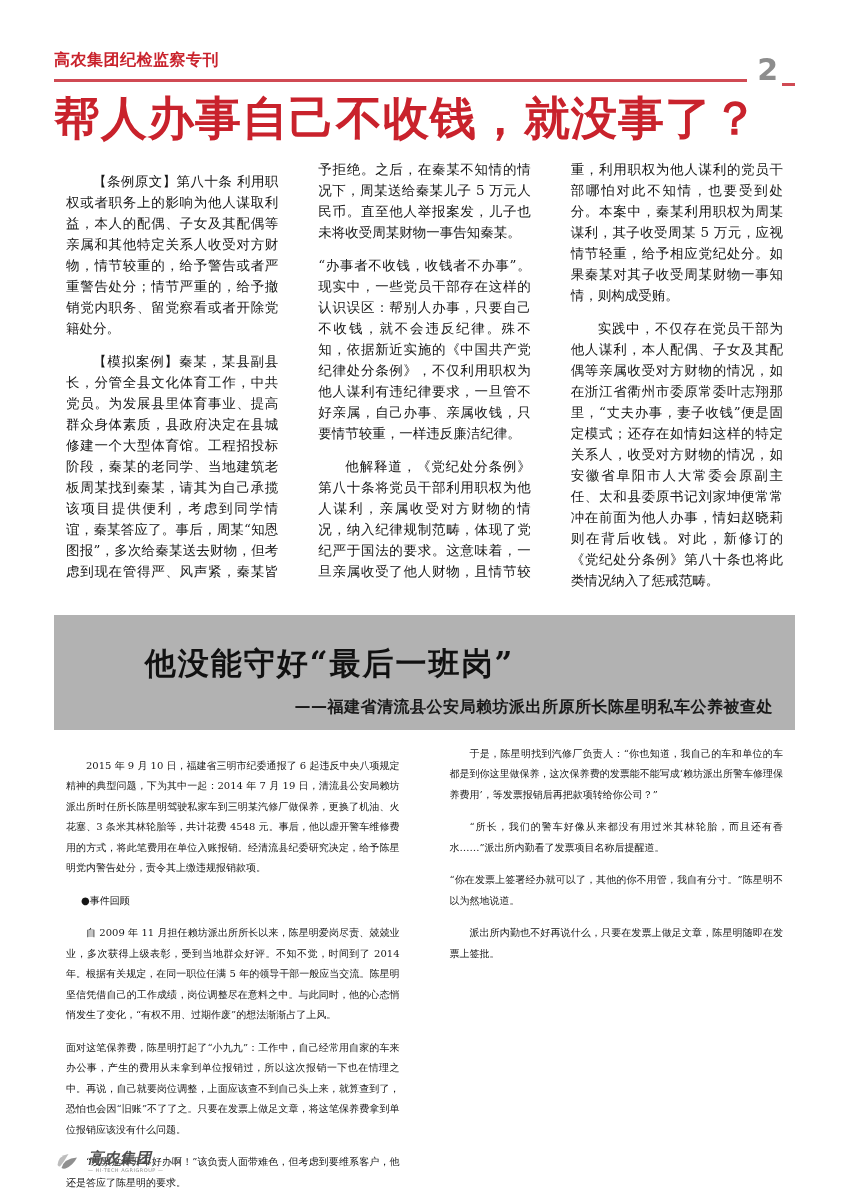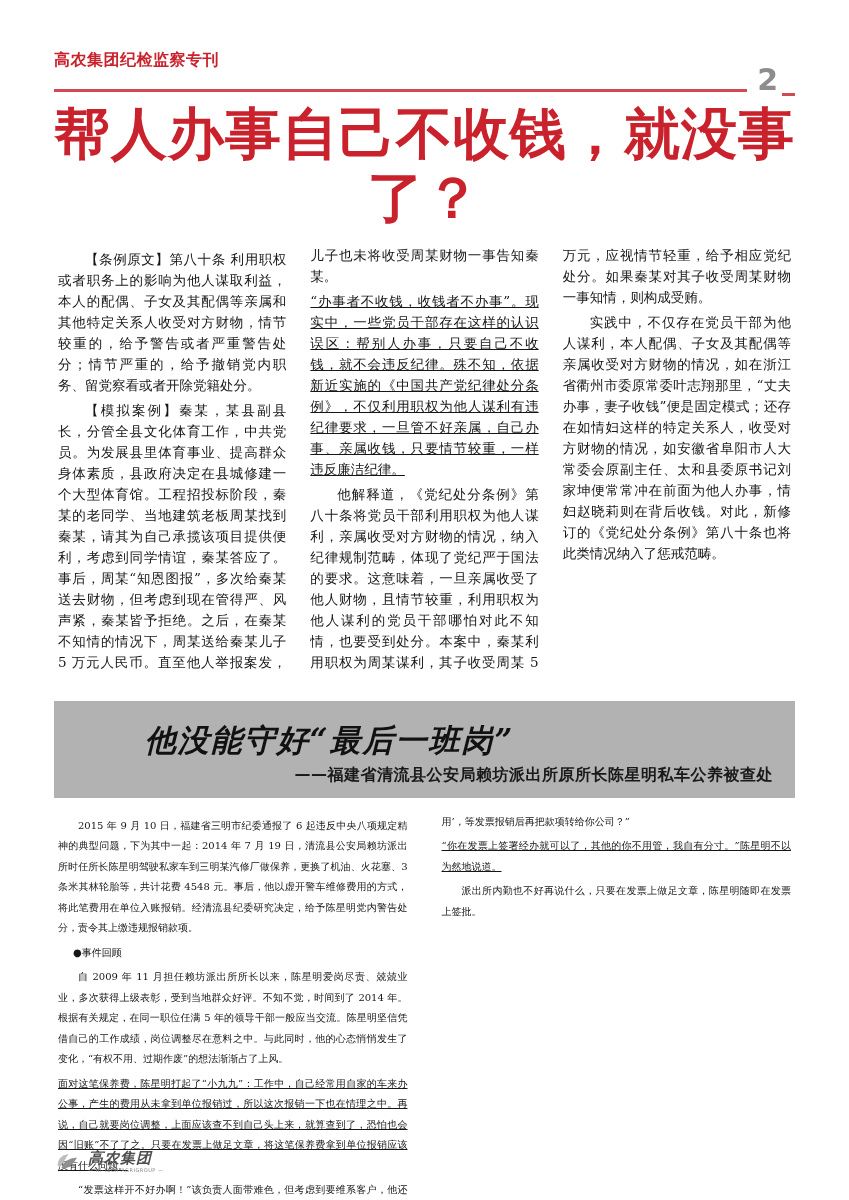--- a/index.html
+++ b/index.html
@@ -15,62 +15,62 @@
     width:849px;height:1200px;
     font-family:"DejaVu Serif","Liberation Serif",serif;
     color:var(--text_black);
     position:relative;overflow:hidden;
   }
   .page{position:relative;width:849px;height:1200px;}
   .content{margin:0 54px;width:741px;}
 
   
   .masthead-row{display:flex;align-items:flex-end;padding-top:50px;}
-  .masthead-line{flex:1;border-bottom:3px solid var(--rule_red);padding-bottom:18px;}
+  .masthead-line{flex:1;border-bottom:3px solid var(--rule_red);padding-bottom:8px;}
   .masthead-title{
     font-family:"DejaVu Sans","Liberation Sans",sans-serif;
     font-weight:bold;font-size:16px;color:var(--accent_red);letter-spacing:0.5px;
   }
   .page-num{
     font-family:"DejaVu Sans","Liberation Sans",sans-serif;
     font-weight:bold;font-size:30px;line-height:0.85;
     color:var(--pagenum_gray);margin-left:10px;padding-bottom:0;
     display:flex;align-items:flex-end;
   }
   .page-num::after{
     content:"";display:inline-block;width:13px;height:3px;
     background:var(--rule_red);margin-left:4px;margin-bottom:-4px;
   }
 
   
   .headline{
-    margin:10px 0 0 0;text-align:center;
+    margin:10px 0 0 0;text-align:left;
     font-family:"DejaVu Sans","Liberation Sans",sans-serif;
-    font-weight:bold;font-size:56px;line-height:1.15;
+    font-weight:bold;font-size:46px;line-height:1.15;
     color:var(--accent_red);letter-spacing:1px;
   }
   .art1-body{
     margin-top:14px;height:438px;overflow:hidden;
     column-count:3;column-gap:16px;column-fill:auto;
     font-size:13.5px;line-height:21px;text-align:justify;
   }
-  .art1-body p, .art2-body p{margin:4px;text-indent:2em;}
-  p.no-indent{text-indent:0;text-decoration:underline;}
+  .art1-body p, .art2-body p{margin:12px;text-indent:2em;}
+  p.no-indent{text-indent:0;}
   p.bullet{text-indent:1.5em;}
 
   
   .art2-header{
     margin-top:18px;background:var(--bar_gray);
     padding:14px 22px 12px 22px;
   }
   .art2-title{
-    margin:8px;padding-right:190px;text-align:center;
+    margin:17px;padding-right:190px;text-align:center;
     font-family:"DejaVu Serif","Liberation Serif",serif;
     font-weight:bold;font-size:31px;line-height:1.1;
-    color:#111111;letter-spacing:2px;font-style:italic;
+    color:#111111;letter-spacing:2px;
   }
   .art2-subtitle{
     margin-top:0;text-align:right;
     font-weight:bold;font-size:16px;color:#191919;letter-spacing:0.5px;
   }
 
   
   .art2-body{
     margin-top:14px;height:470px;overflow:hidden;
     column-count:2;column-gap:26px;column-fill:auto;
@@ -121,20 +121,21 @@
       <div class="art2-subtitle">——福建省清流县公安局赖坊派出所原所长陈星明私车公养被查处</div>
     </section>
 
     <section class="art2-body">
       <p>2015 年 9 月 10 日，福建省三明市纪委通报了 6 起违反中央八项规定精神的典型问题，下为其中一起：2014 年 7 月 19 日，清流县公安局赖坊派出所时任所长陈星明驾驶私家车到三明某汽修厂做保养，更换了机油、火花塞、3 条米其林轮胎等，共计花费 4548 元。事后，他以虚开警车维修费用的方式，将此笔费用在单位入账报销。经清流县纪委研究决定，给予陈星明党内警告处分，责令其上缴违规报销款项。</p>
       <p class="bullet">●事件回顾</p>
       <p>自 2009 年 11 月担任赖坊派出所所长以来，陈星明爱岗尽责、兢兢业业，多次获得上级表彰，受到当地群众好评。不知不觉，时间到了 2014 年。根据有关规定，在同一职位任满 5 年的领导干部一般应当交流。陈星明坚信凭借自己的工作成绩，岗位调整尽在意料之中。与此同时，他的心态悄悄发生了变化，“有权不用、过期作废”的想法渐渐占了上风。</p>
       <p class="no-indent">面对这笔保养费，陈星明打起了“小九九”：工作中，自己经常用自家的车来办公事，产生的费用从未拿到单位报销过，所以这次报销一下也在情理之中。再说，自己就要岗位调整，上面应该查不到自己头上来，就算查到了，恐怕也会因“旧账”不了了之。只要在发票上做足文章，将这笔保养费拿到单位报销应该没有什么问题。</p>
       <p>“发票这样开不好办啊！”该负责人面带难色，但考虑到要维系客户，他还是答应了陈星明的要求。</p>
       <p>于是，陈星明找到汽修厂负责人：“你也知道，我自己的车和单位的车都是到你这里做保养，这次保养费的发票能不能写成‘赖坊派出所警车修理保养费用’，等发票报销后再把款项转给你公司？”</p>
+      <p>“所长，我们的警车好像从来都没有用过米其林轮胎，而且还有香水……”派出所内勤看了发票项目名称后提醒道。</p>
       <p class="no-indent">“你在发票上签署经办就可以了，其他的你不用管，我自有分寸。”陈星明不以为然地说道。</p>
       <p>派出所内勤也不好再说什么，只要在发票上做足文章，陈星明随即在发票上签批。</p>
 
     </section>
   </div>
 
   <div class="footer-logo">
     <span>
       <svg width="24" height="20" viewBox="0 0 24 20" aria-hidden="true">
         <path d="M1.5 15 Q2.5 5.5 12.5 4 Q8.5 11 4 16.5 Q2.5 16.5 1.5 15 Z" fill="#bdbdbd"></path>

